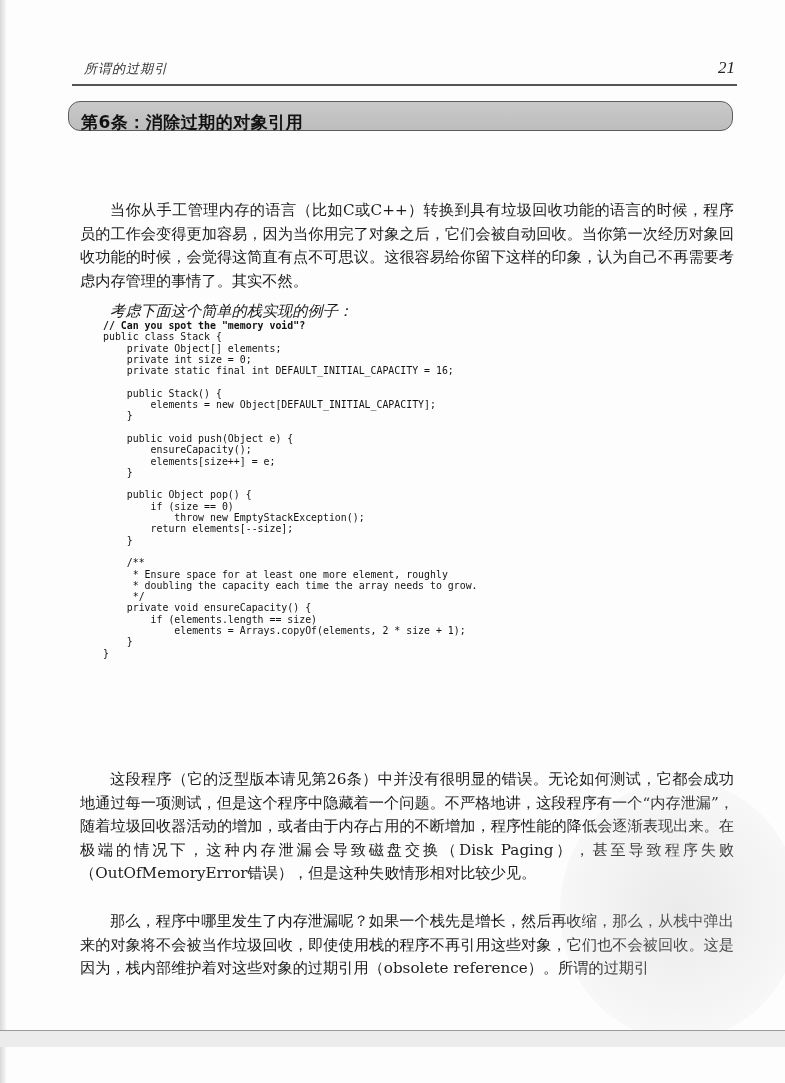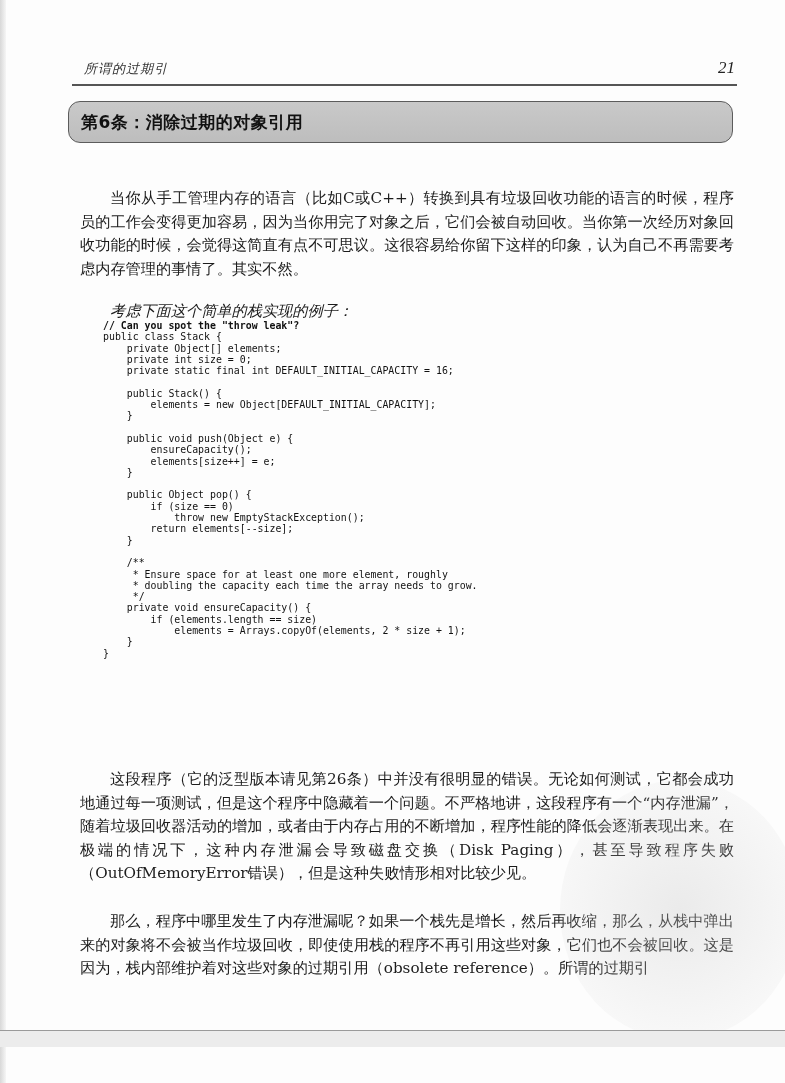--- a/index.html
+++ b/index.html
@@ -54,21 +54,21 @@
       top: 84px;
       width: 665px;
       height: 2px;
       background: #555;
     }
     .item-title-box {
       position: absolute;
       left: 68px;
       top: 101px;
       width: 665px;
-      height: 42px;
+      height: 30px;
       border: 1.5px solid #5c5c5c;
       border-radius: 12px;
       background: linear-gradient(to bottom, #c9c9c9, #bdbdbd);
       box-sizing: border-box;
     }
     .item-title-box .title-text {
       position: absolute;
       left: 12px;
       top: 9px;
       font-family: "DejaVu Sans", sans-serif;
@@ -81,21 +81,21 @@
       position: absolute;
       left: 80px;
       width: 654px;
       font-family: "DejaVu Serif", serif;
       font-size: 15.2px;
       line-height: 23.5px;
       text-indent: 30px;
       text-align: justify;
       color: #1c1c1c;
     }
-    .p1 { top: 172px; }
+    .p1 { top: 184px; }
     .p2 { top: 285px; font-style: italic; }
     .p3 { top: 753px; }
     .p4 { top: 895px; }
     .code-block {
       position: absolute;
       left: 103px;
       top: 320px;
       margin: 0;
       font-family: "DejaVu Sans Mono", monospace;
       font-size: 9.9px;
@@ -143,21 +143,21 @@
 </div>
 <div class="header-rule"></div>
 
 <div class="item-title-box">
   <span class="title-text">第6条：消除过期的对象引用</span>
 </div>
 
 <p class="para p1">当你从手工管理内存的语言（比如C或C++）转换到具有垃圾回收功能的语言的时候，程序员的工作会变得更加容易，因为当你用完了对象之后，它们会被自动回收。当你第一次经历对象回收功能的时候，会觉得这简直有点不可思议。这很容易给你留下这样的印象，认为自己不再需要考虑内存管理的事情了。其实不然。</p>
 <p class="para p2">考虑下面这个简单的栈实现的例子：</p>
 
-<pre class="code-block"><span class="comment-bold">// Can you spot the "throw leak"?</span>
+<pre class="code-block"><span class="comment-bold">// Can you spot the "memory void"?</span>
 <span>public class Stack {
     private Object[] elements;
     private int size = 0;
     private static final int DEFAULT_INITIAL_CAPACITY = 16;
 
     public Stack() {
         elements = new Object[DEFAULT_INITIAL_CAPACITY];
     }
 
     public void push(Object e) {

